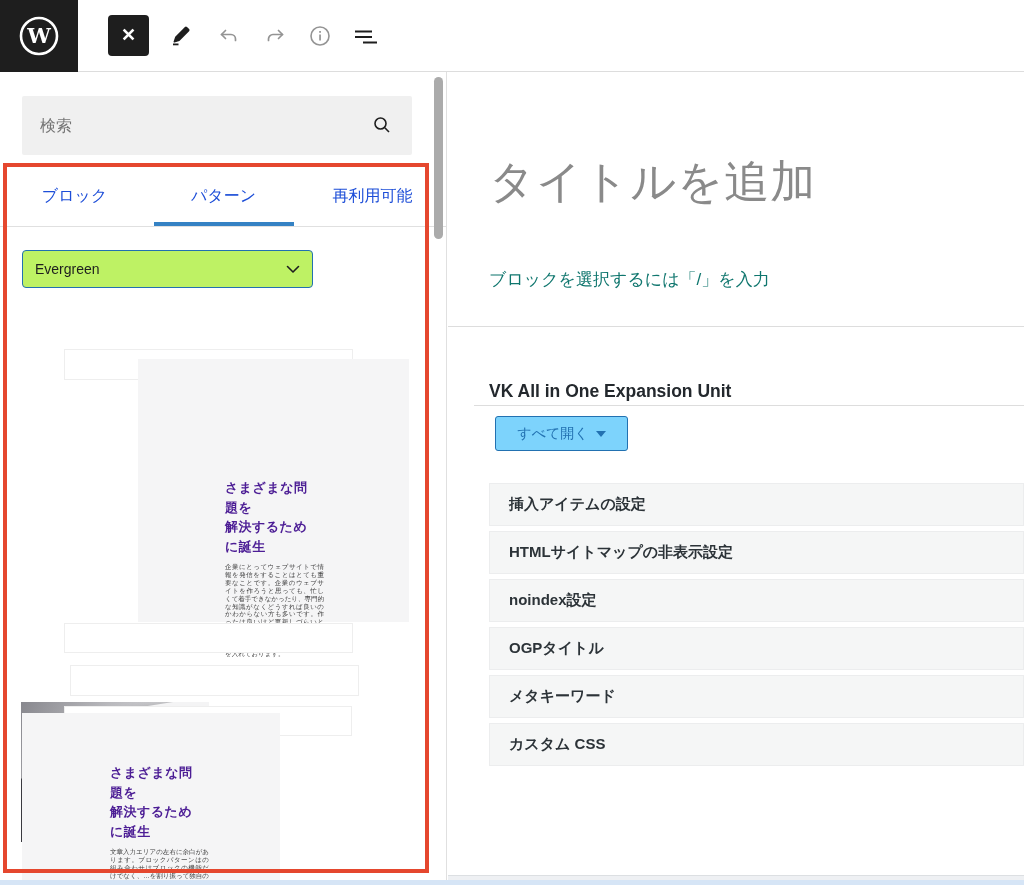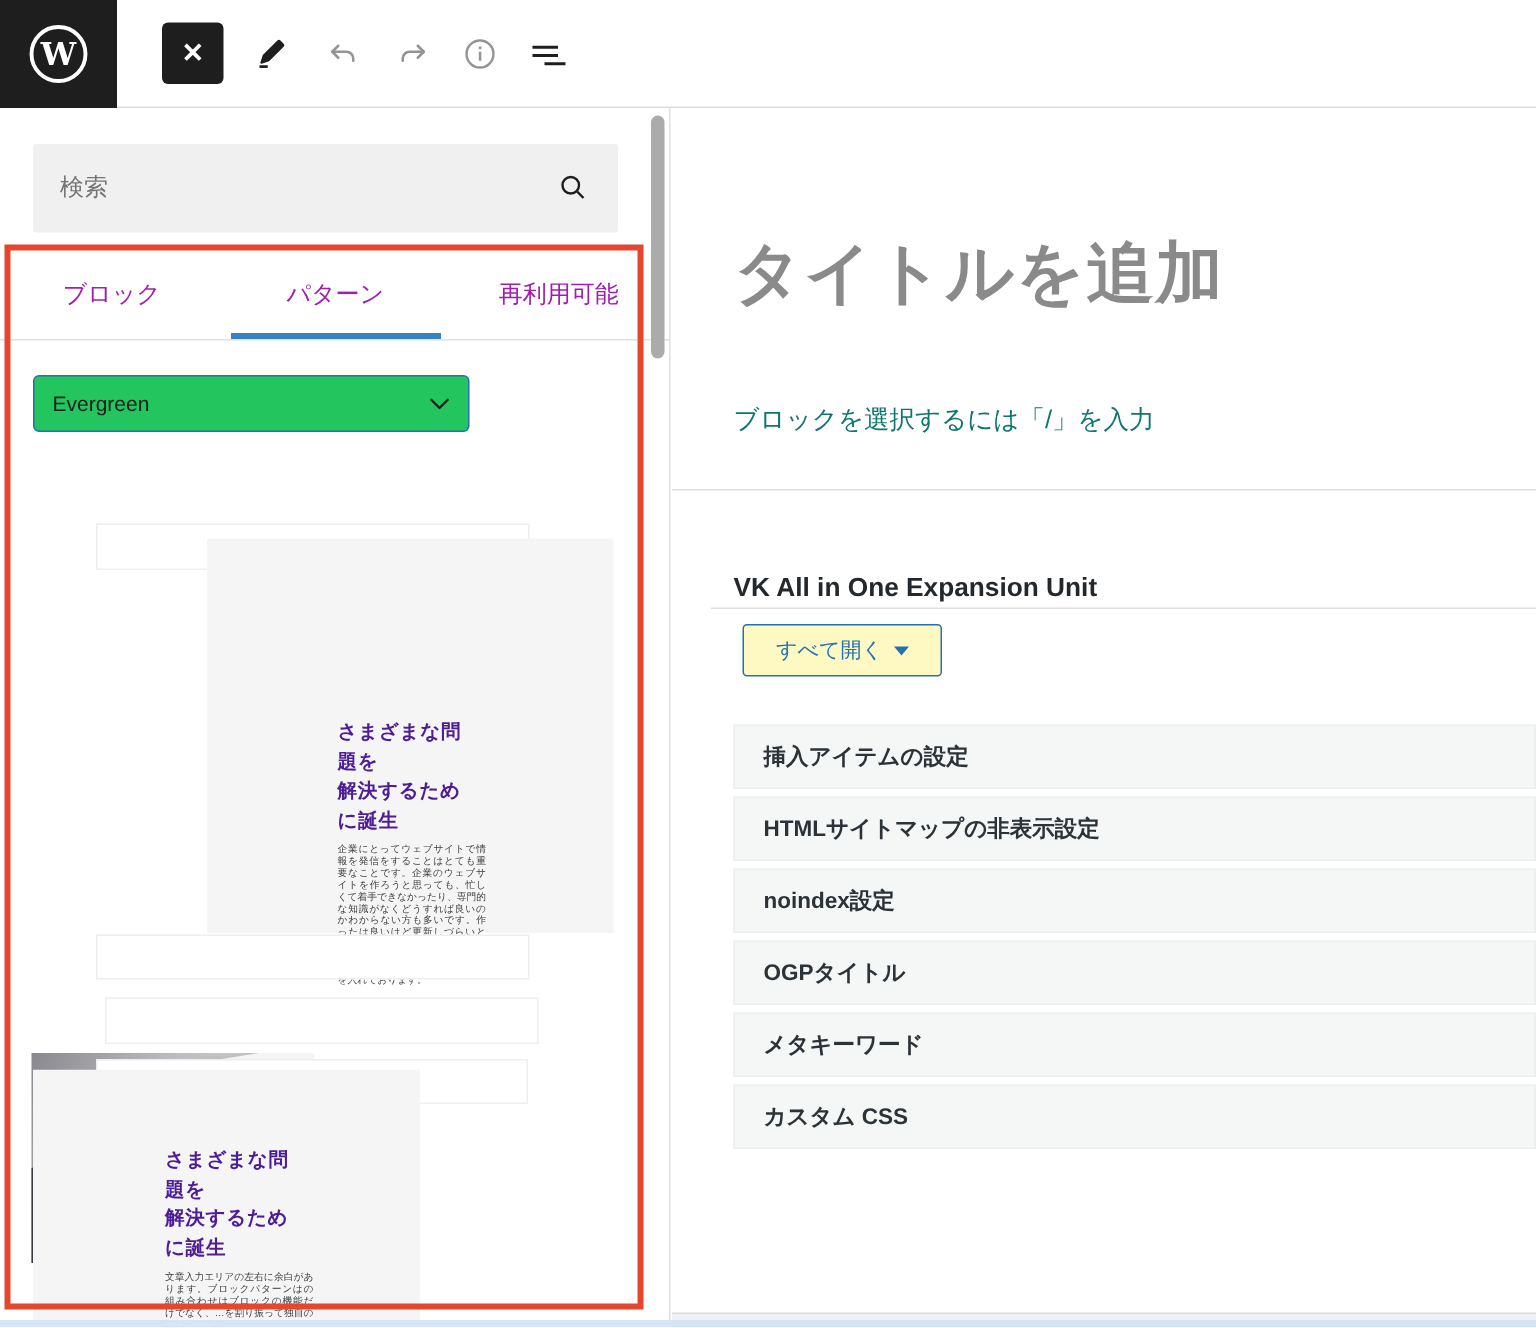--- a/index.html
+++ b/index.html
@@ -21,23 +21,23 @@
   #listview-btn { left:352px; }
 
   
   #sidebar { left:0; top:72px; width:447px; height:813px; background:#fff; border-right:1px solid #e0e0e0; overflow:hidden; }
   #search-box { left:22px; top:24px; width:390px; height:59px; background:#f0f0f0; border-radius:2px; }
   #search-input { position:absolute; left:0; top:0; width:100%; height:100%; background:transparent; border:none; outline:none;
     padding:0 48px 0 18px; font-size:16px; color:#1e1e1e; font-family:inherit; }
   #search-input::placeholder { color:#757575; opacity:1; }
   #search-ic { position:absolute; right:20px; top:19px; }
   #tabs-row { left:0; top:94px; width:447px; height:61px; border-bottom:1px solid #e0e0e0; display:flex; }
-  .tab { flex:1; display:flex; align-items:center; justify-content:center; font-size:16px; color:#a21caf; cursor:pointer; position:relative; background:none; border:none; font-family:inherit; }
+  .tab { flex:1; display:flex; align-items:center; justify-content:center; font-size:16px; color:#1d4ed8; cursor:pointer; position:relative; background:none; border:none; font-family:inherit; }
   .tab.active::after { content:""; position:absolute; left:50%; transform:translateX(-50%); bottom:0; width:140px; height:4px; background:#3582c4; }
-  #cat-select { left:22px; top:178px; width:291px; height:38px; border:1.5px solid #2271b1; border-radius:4px; background:#22c55e;
+  #cat-select { left:22px; top:178px; width:291px; height:38px; border:1.5px solid #2271b1; border-radius:4px; background:#bef264;
     display:flex; align-items:center; padding:0 12px; font-size:14px; cursor:pointer; justify-content:space-between; }
 
   
   #side-scroll-thumb { left:434px; top:5px; width:9px; height:162px; background:#ababab; border-radius:5px; }
 
   
   .ghost { border:1px solid #eeeeee; background:#fff; }
   .gray-block { background:#f5f5f6; }
   .pv-heading { font-weight:bold; font-size:13px; line-height:19.5px; color:#4c1d95; letter-spacing:.5px; }
   .pv-body { font-size:6.5px; line-height:7.9px; color:#3c3c3c; text-align:justify; }
@@ -55,26 +55,26 @@
               linear-gradient(to bottom right,transparent 47%,#a7a7ad 47%,#a7a7ad 53%,transparent 53%); }
   .wf.dot::after { content:""; position:absolute; left:50%; top:50%; width:5px; height:5px; border:1px solid #9b9ba1; border-radius:50%; transform:translate(-50%,-50%); }
   #p1-pen { position:absolute; left:48px; top:52px; width:120px; height:9px; background:linear-gradient(#e9e9ea,#c2c2c6); border-radius:5px; transform:rotate(-22deg); box-shadow:0 1px 2px rgba(0,0,0,.3); }
   #p1-pen2 { position:absolute; left:106px; top:92px; width:86px; height:10px; background:linear-gradient(#dddddf,#b5b5ba); border-radius:6px; transform:rotate(-35deg); box-shadow:0 1px 2px rgba(0,0,0,.3); }
 
   
   #annotation { left:3px; top:163px; width:426px; height:710px; border:4px solid #e5472e; pointer-events:none; z-index:40; background:transparent; }
 
   
   #content { left:448px; top:72px; width:576px; height:813px; background:#fff; }
-  #post-title { left:41px; top:80px; width:520px; font-size:45px; font-weight:700; color:#8a8a8a; letter-spacing:1px; cursor:text; }
+  #post-title { left:41px; top:80px; width:520px; font-size:45px; font-weight:400; color:#8a8a8a; letter-spacing:1px; cursor:text; }
   #para-ph { left:41px; top:196px; font-size:17px; color:#0f766e; cursor:text; }
   #content-div { left:0; top:254px; width:576px; height:1px; background:#ddd; }
   #metabox-title { left:41px; top:291px; font-size:17.5px; font-weight:600; color:#23282d;margin-top:18px; }
   #metabox-hr { left:26px; top:333px; width:550px; height:1px; background:#ddd; }
-  #open-all-btn { left:47px; top:344px; width:133px; height:35px; background:#fef9c3; border:1.5px solid #2271b1; border-radius:3px;
+  #open-all-btn { left:47px; top:344px; width:133px; height:35px; background:#7dd3fc; border:1.5px solid #2271b1; border-radius:3px;
     color:#2271b1; font-size:14px; display:flex; align-items:center; justify-content:center; gap:7px; cursor:pointer; font-family:inherit; }
   .caret-down { width:0; height:0; border-left:5px solid transparent; border-right:5px solid transparent; border-top:6px solid #2271b1; display:inline-block; }
   #accordion { left:41px; top:411px; width:623px; }
   .acc-item { position:relative; width:535px; height:43px; background:#f5f6f6; border:1px solid #ecedee; margin-bottom:5px;
     display:flex; align-items:center; padding-left:19px; font-size:15px; font-weight:bold; color:#2c3338; cursor:pointer; }
 
   
   #bottom-gray { left:448px; top:875px; width:576px; height:10px; background:#eef0f3; border-top:1px solid #dcdfe2; z-index:45; }
   #bottom-blue { left:0; top:880px; width:1024px; height:5px; background:#d6e5f6; z-index:46; }
 

